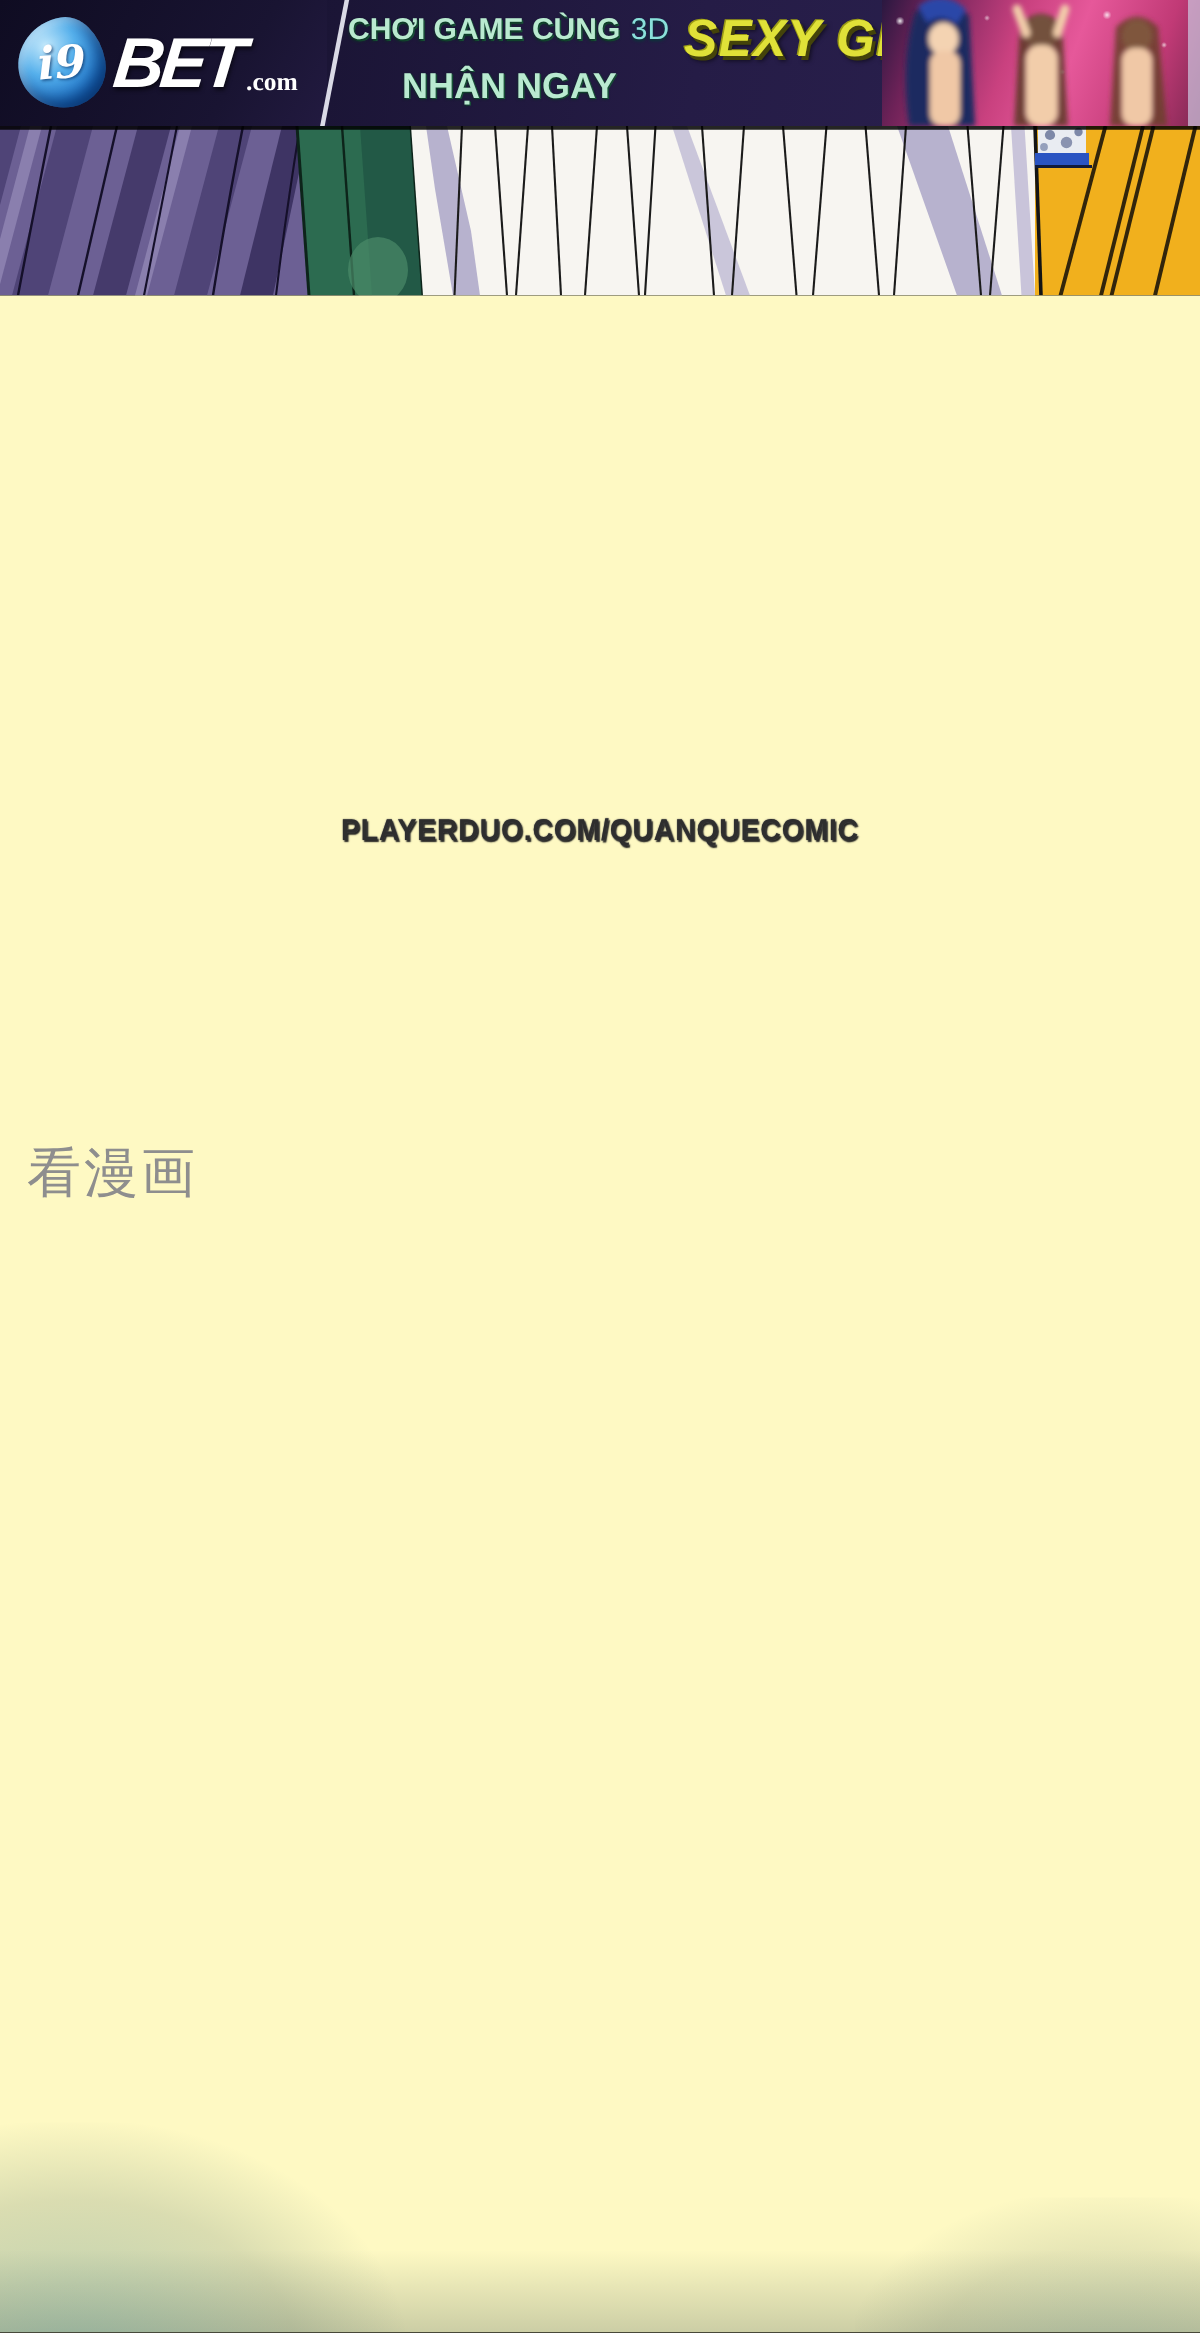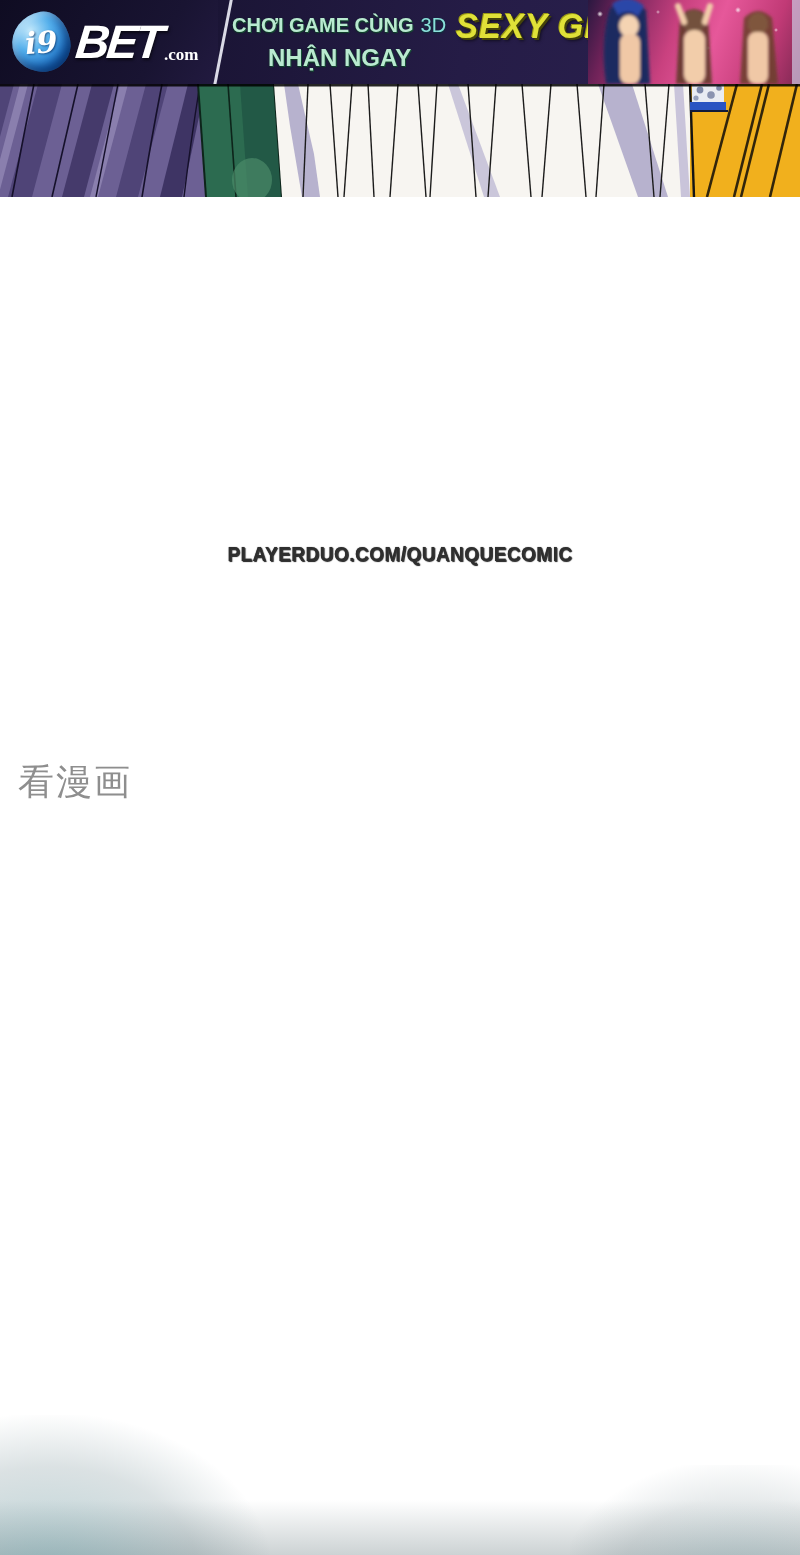--- a/index.html
+++ b/index.html
@@ -38,21 +38,21 @@
     text-shadow:1px 2px 3px rgba(0,0,0,.6);
   }
   .logo-tld { font-size:17px; font-weight:bold; color:#fff; margin:38px 0 0 3px; letter-spacing:0;font-family:Liberation Serif, serif; }
   .banner-divider {
     position:absolute; left:221px; top:-10px; width:3px; height:110px;
     background:rgba(240,240,250,.9); transform:rotate(11deg);
   }
   .promo {
     position:absolute; left:232px; top:0; width:360px; height:84px;
   }
-  .promo-row1 { display:flex; align-items:center; margin-top:9px; }
+  .promo-row1 { display:flex; margin-top:9px; }
   .promo-row2 { display:flex; align-items:flex-start; margin-top:2px; padding-left:36px; }
   .t-mint {
     color:#b9ead0; font-weight:bold; font-size:20px; letter-spacing:0;
     text-shadow:0 1px 2px #0a3522, 1px 1px 0 #1d5a3e; white-space:nowrap;
   }
   .t-3d { color:#8ae0da; font-weight:normal; font-size:20px; margin-left:7px;
     text-shadow:0 1px 2px #063a38; }
   .t-sexy {
     color:#e0e138; font-weight:900; font-style:italic; font-size:33px; line-height:33px;
     margin-left:10px; letter-spacing:1px; white-space:nowrap;
@@ -81,21 +81,21 @@
       radial-gradient(circle 1px at 70px 12px, rgba(255,255,255,.6), transparent 2px),
       radial-gradient(circle 1px at 120px 48px, rgba(255,255,255,.5), transparent 2px);
   }
   .banner-girls svg { position:absolute; inset:0; }
 
   
   .comic-strip { position:absolute; top:84px; left:0; width:800px; height:113px; background:#000; }
   .comic-strip svg { display:block; }
 
   
-  .content { position:absolute; top:197px; left:0; width:800px; height:1358px; background:#ffffff; overflow:hidden; }
+  .content { position:absolute; top:197px; left:0; width:800px; height:1358px; background:#fef9c3; overflow:hidden; }
   .watermark {
     position:absolute; top:346px;  left:0; width:100%;
     text-align:center; font-size:20px; font-weight:bold;
     color:#2e2e2e; letter-spacing:.5px; transform:scaleX(.95);
     text-shadow:0 0 1px #565656, 1px 1px 1px #1c1c1c;
     white-space:nowrap;
   }
   .side-label {
     position:absolute; top:561px;  left:18px;
     font-size:36px; color:#8e8e8e; letter-spacing:2px;

